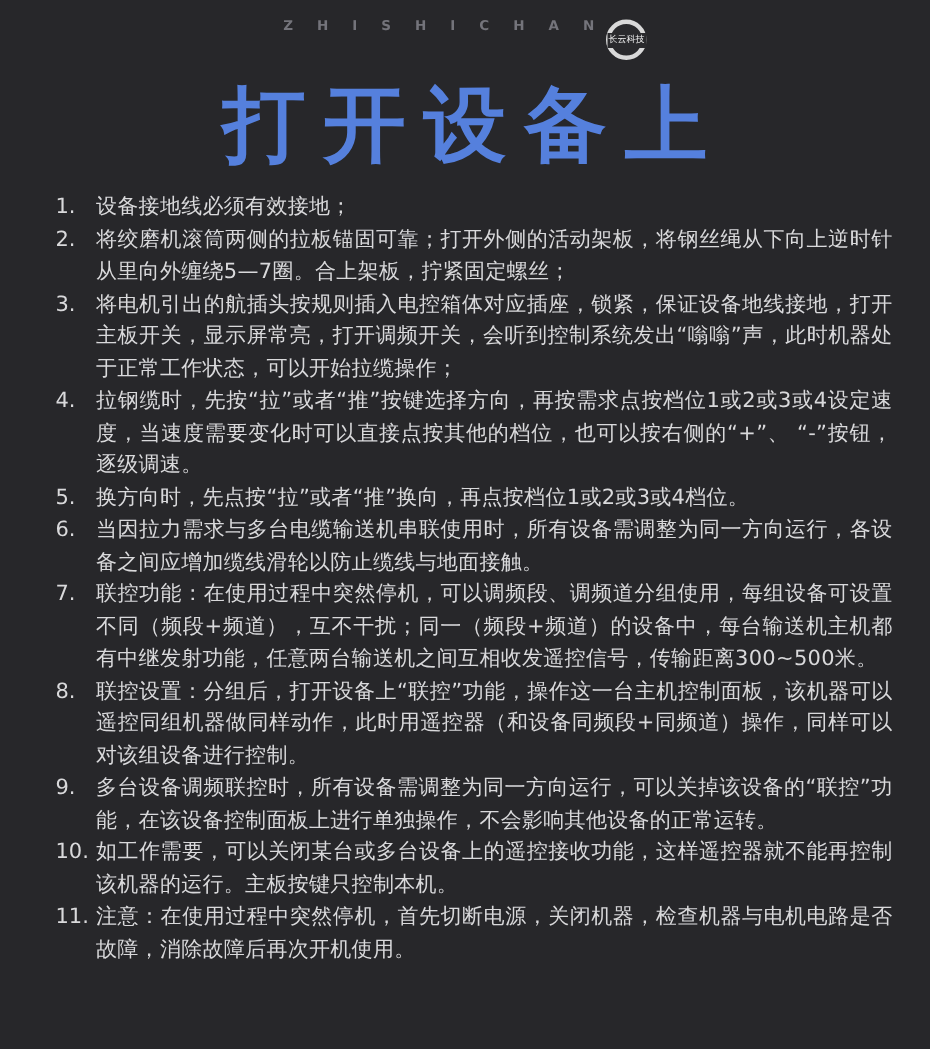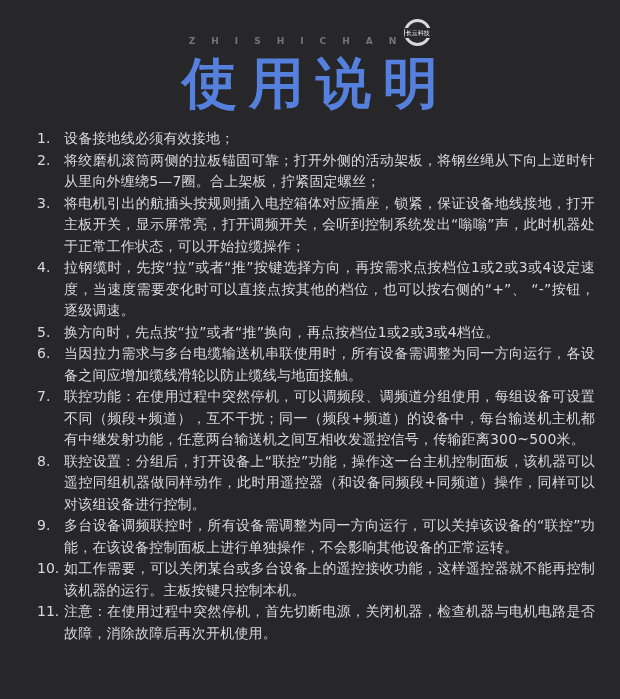--- a/index.html
+++ b/index.html
@@ -5,21 +5,21 @@
   html,body{margin:0;padding:0;}
   body{
     width:620px;height:699px;overflow:hidden;
     background:#27272a;
     font-family:"DejaVu Sans", sans-serif;
   }
   .page{width:620px;height:699px;position:relative;}
 
   
   .header{
-    display:flex;align-items:flex-end;justify-content:center;
+    display:flex;align-items:flex-start;justify-content:center;
     padding-top:13px;height:33px;
   }
   .wm{
     font-size:9px;font-weight:bold;color:#74747b;
     letter-spacing:16px;white-space:nowrap;
     font-family:"DejaVu Sans", sans-serif;
   }
   .logo{
     width:27px;height:27px;box-sizing:border-box;flex:none;
     border:3px solid #d9d9d9;border-radius:50%;
@@ -58,21 +58,21 @@
 
 <div class="page">
 
   <div class="header">
     <span class="wm">ZHISHICHAN</span>
     <span class="logo">
       <span class="logo-band">长云科技</span>
     </span>
   </div>
 
-  <h1 class="title">使用说明</h1>
+  <h1 class="title">打开设备上</h1>
 
   <ol class="list">
   <li class="item">
     <span class="num">1.</span>
     <span class="txt">设备接地线必须有效接地；</span>
   </li>
 
   <li class="item">
     <span class="num">2.</span>
     <span class="txt">将绞磨机滚筒两侧的拉板锚固可靠；打开外侧的活动架板，将钢丝绳从下向上逆时针从里向外缠绕5—7圈。合上架板，拧紧固定螺丝；</span>

